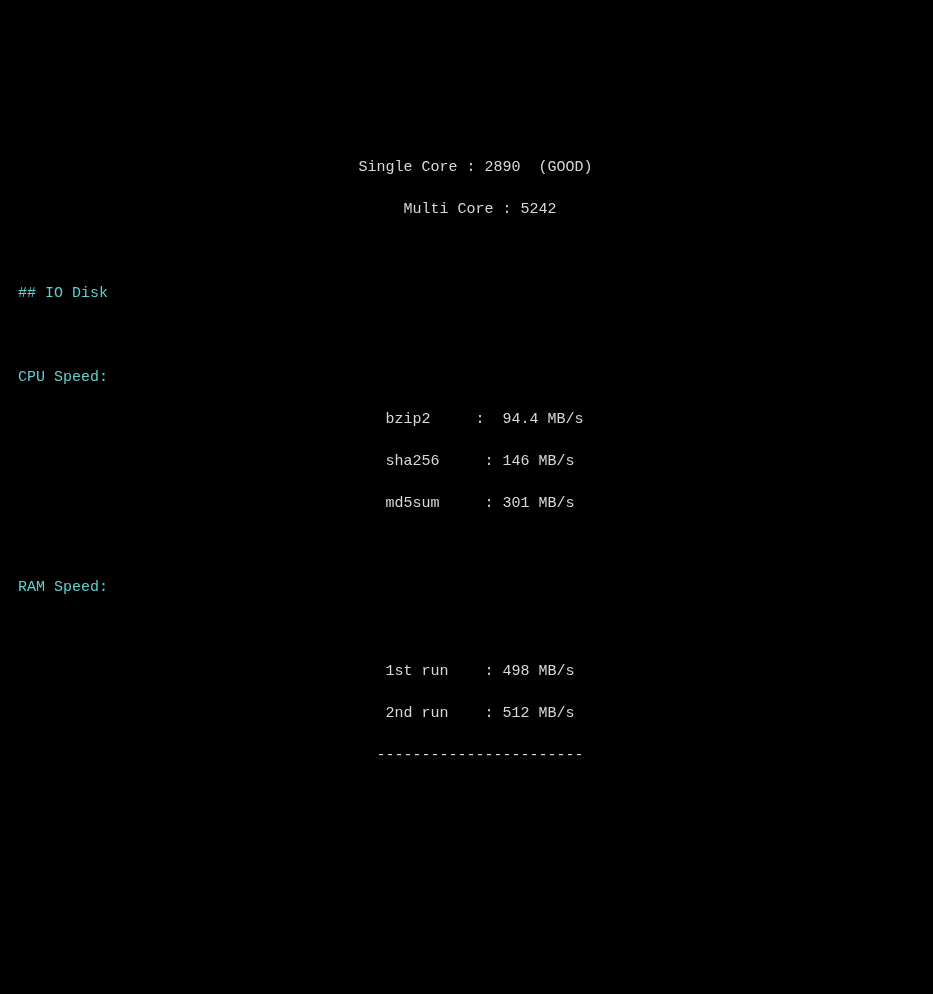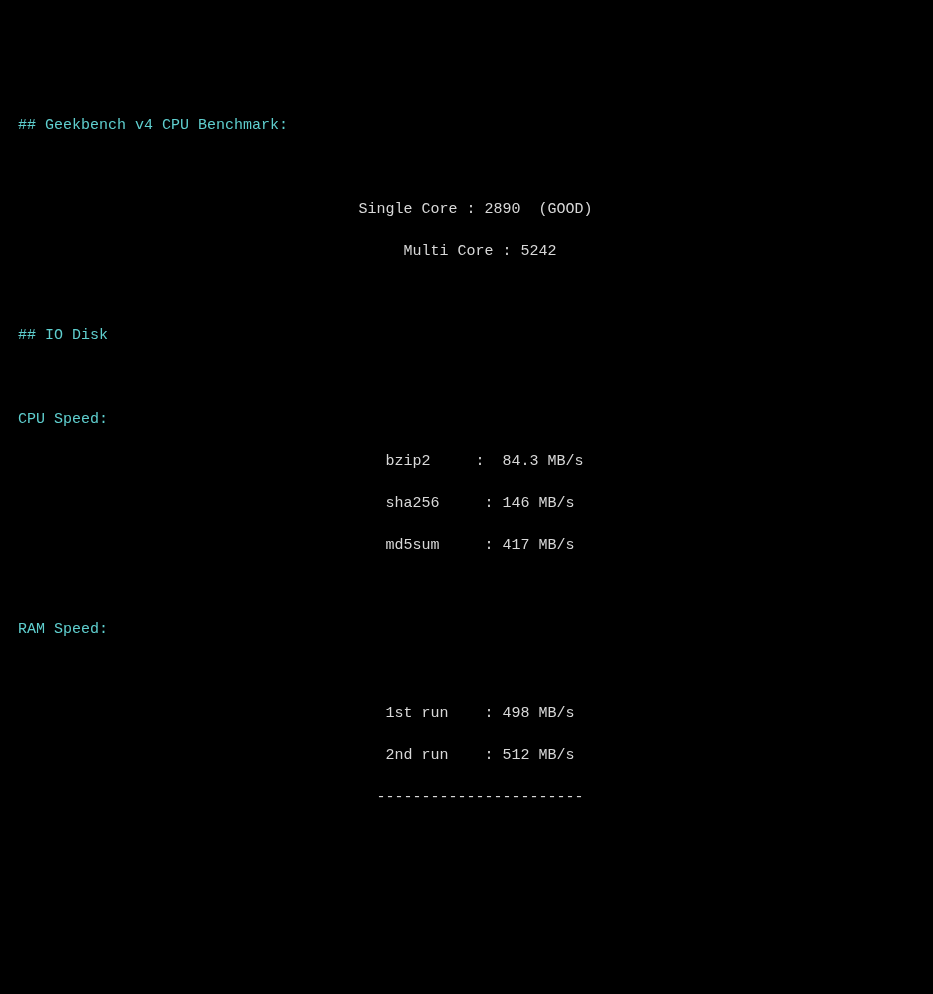--- a/index.html
+++ b/index.html
@@ -21,31 +21,30 @@
     .cyan { color: #5fcfcf; }
     .white { color: #d8d8d8; text-align: center; }
     .line { display: block; }
   </style>
 </head>
 <body>
 
 
 
 <div>
-<span class="line cyan">## Geekbench v4 CPU Benchmark:</span>
 <span class="line"> </span>
 <span class="line white">  Single Core : 2890  (GOOD)</span>
 <span class="line white">   Multi Core : 5242</span>
 <span class="line"> </span>
 <span class="line cyan">## IO Disk</span>
 <span class="line"> </span>
 <span class="line cyan">CPU Speed:</span>
-<span class="line white">    bzip2     :  84.3 MB/s</span>
+<span class="line white">    bzip2     :  94.4 MB/s</span>
 <span class="line white">   sha256     : 146 MB/s</span>
-<span class="line white">   md5sum     : 417 MB/s</span>
+<span class="line white">   md5sum     : 301 MB/s</span>
 <span class="line"> </span>
 <span class="line cyan">RAM Speed:</span>
 <span class="line"> </span>
 <span class="line white">   1st run    : 498 MB/s</span>
 <span class="line white">   2nd run    : 512 MB/s</span>
 <span class="line white">   -----------------------</span>
 
 
 
 

